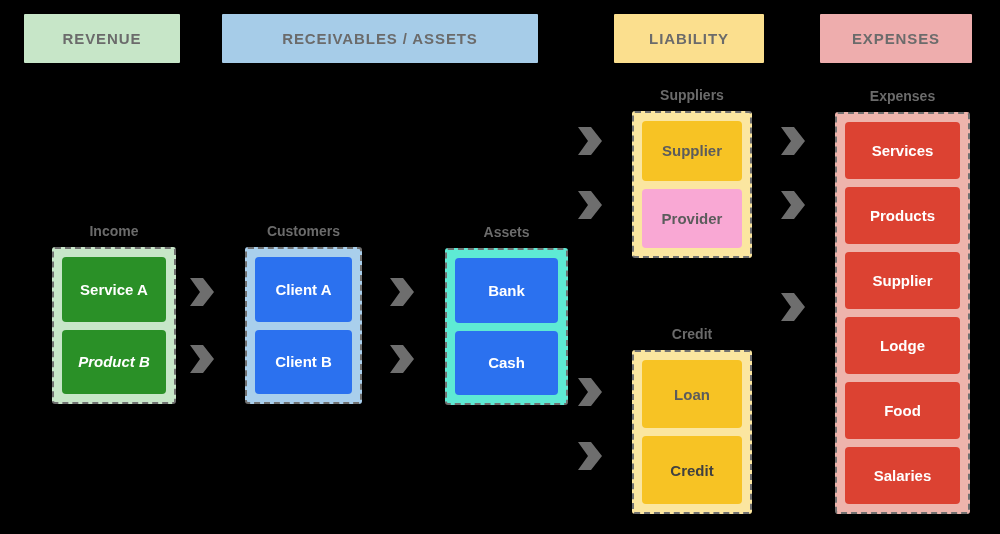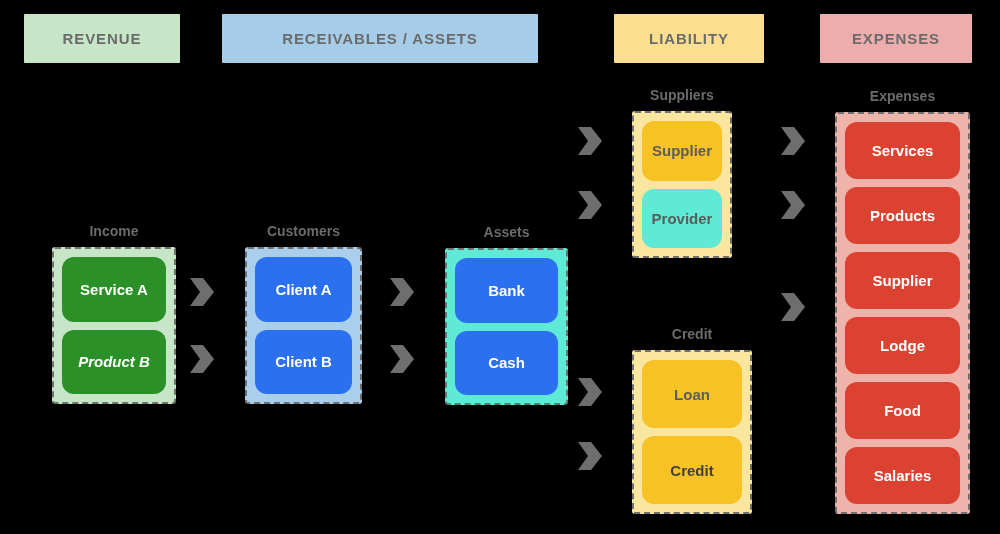--- a/index.html
+++ b/index.html
@@ -30,21 +30,21 @@
   .group-title{
     position:absolute;left:0;right:0;top:-26px;
     text-align:center;font-size:14px;font-weight:bold;color:#6b6b6b;
     white-space:nowrap;
   }
 
   
   .node{
     flex:1 1 auto;
     display:flex;align-items:center;justify-content:center;
-    border-radius:12px;
+    border-radius:4px;
     font-size:15px;font-weight:bold;
     text-align:center;
     box-sizing:border-box;
     min-height:0;
   }
 
   
   .chev{position:absolute;width:26px;height:30px;}
   .chev svg{display:block;width:100%;height:100%;}
 </style>
@@ -67,24 +67,24 @@
       <div class="group" style="left: 245px; top: 247px; width: 117px; height: 157px; background: rgb(169, 207, 236);">
         <div class="group-title">Customers</div>
         <div class="node" style="background: rgb(43, 113, 239); color: rgb(255, 255, 255);">Client A</div>
         <div class="node" style="background: rgb(43, 113, 239); color: rgb(255, 255, 255);">Client B</div>
       </div>
       <div class="group" style="left: 445px; top: 248px; width: 123px; height: 157px; background: #5eead4;">
         <div class="group-title">Assets</div>
         <div class="node" style="background: rgb(43, 113, 239); color: rgb(255, 255, 255);">Bank</div>
         <div class="node" style="background: rgb(43, 113, 239); color: rgb(255, 255, 255);">Cash</div>
       </div>
-      <div class="group" style="left: 632px; top: 111px; width: 100px; height: 147px; background: rgb(251, 230, 160);">
+      <div class="group" style="left: 632px; top: 111px; width: 120px; height: 147px; background: rgb(251, 230, 160);">
         <div class="group-title">Suppliers</div>
         <div class="node" style="background: rgb(247, 195, 36); color: rgb(92, 92, 92);">Supplier</div>
-        <div class="node" style="background: #5eead4; color: rgb(92, 92, 92);">Provider</div>
+        <div class="node" style="background: #f9a8d4; color: rgb(92, 92, 92);">Provider</div>
       </div>
       <div class="group" style="left: 632px; top: 350px; width: 120px; height: 164px; background: rgb(251, 230, 160);">
         <div class="group-title">Credit</div>
         <div class="node" style="background: rgb(247, 195, 36); color: rgb(92, 92, 92);">Loan</div>
         <div class="node" style="background: rgb(247, 195, 36); color: #404040;">Credit</div>
       </div>
       <div class="group" style="left: 835px; top: 112px; width: 135px; height: 402px; background: rgb(238, 180, 172);">
         <div class="group-title">Expenses</div>
         <div class="node" style="background: rgb(220, 66, 50); color: rgb(255, 255, 255);">Services</div>
         <div class="node" style="background: rgb(220, 66, 50); color: rgb(255, 255, 255);">Products</div>

